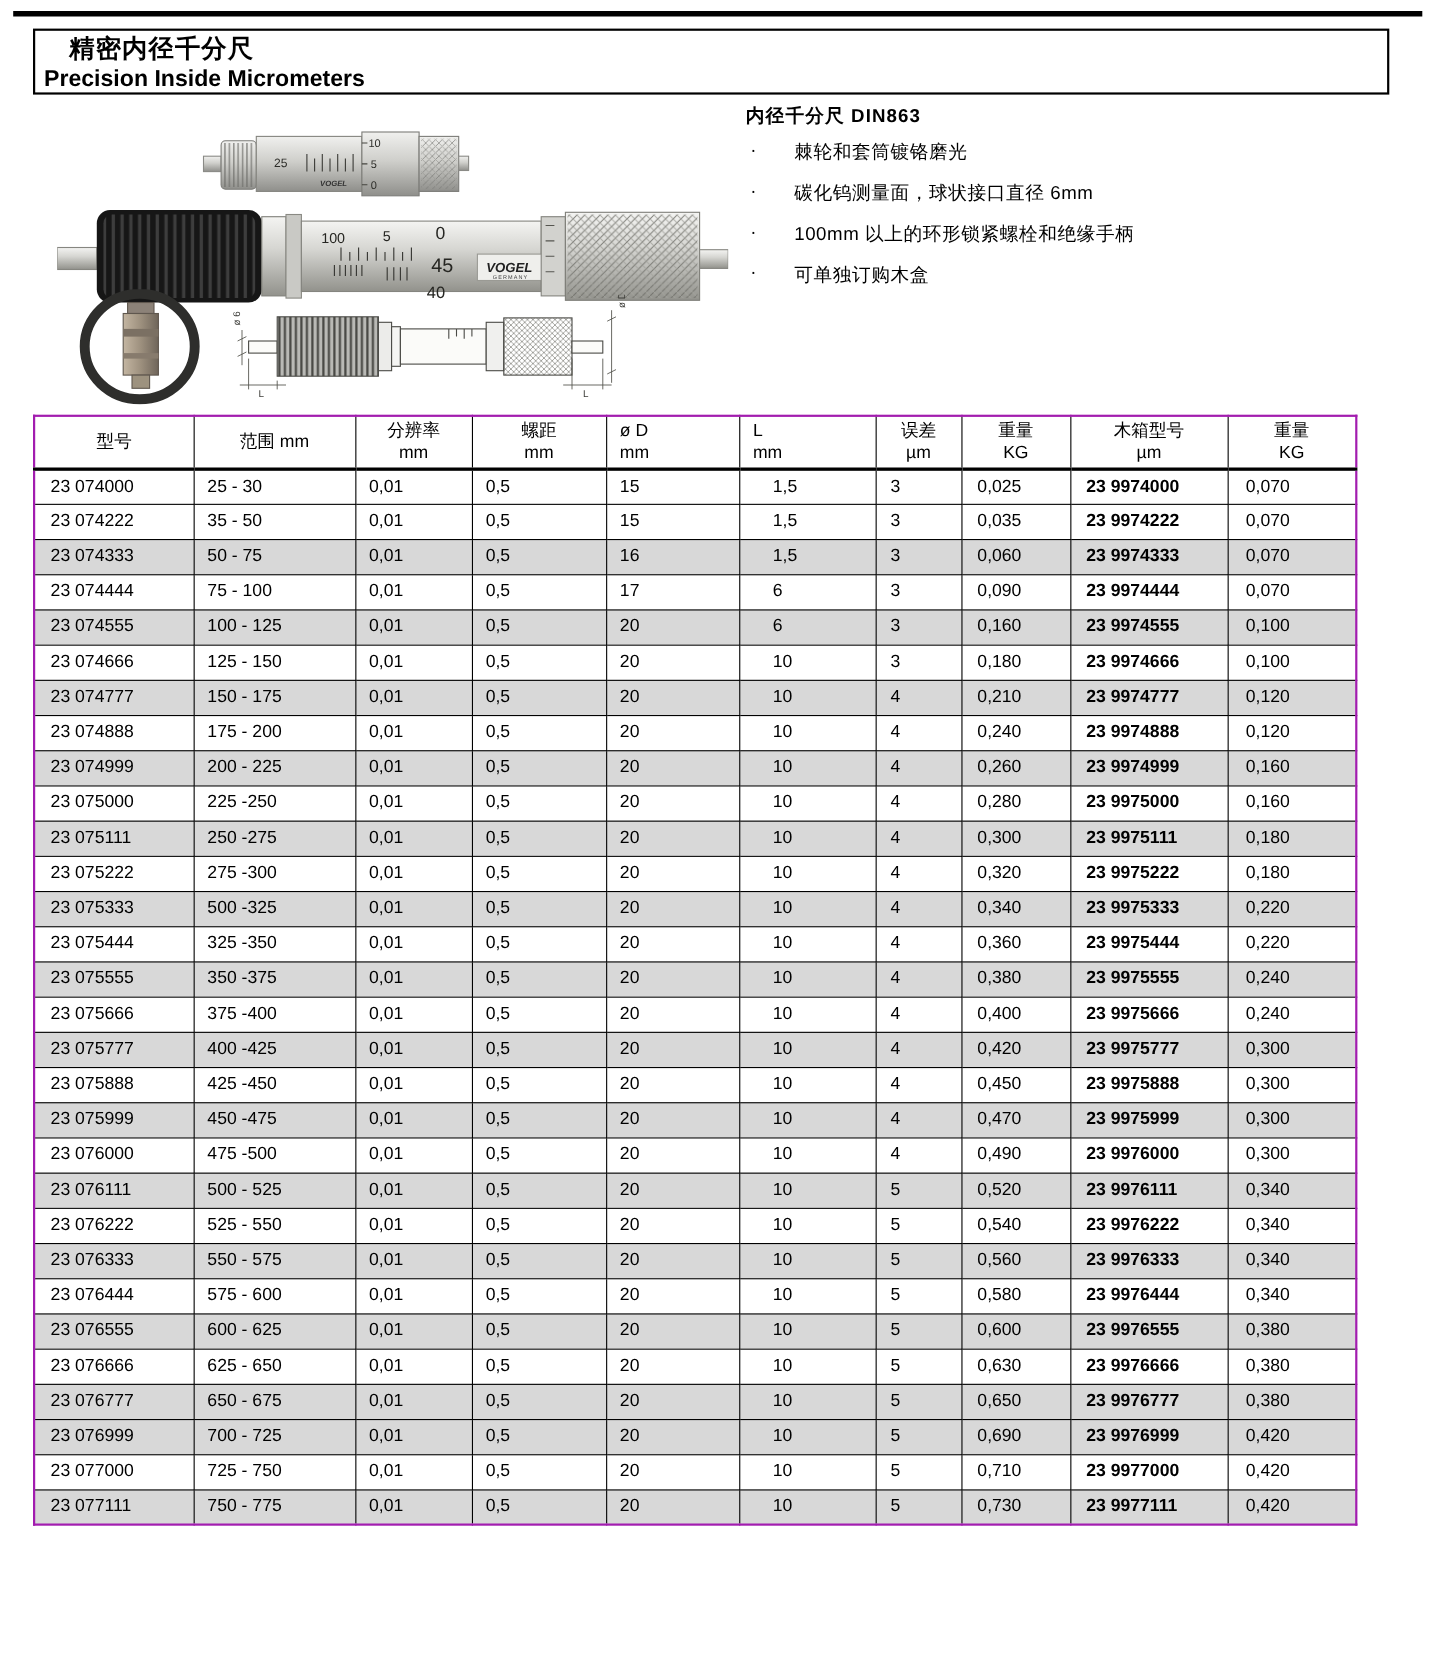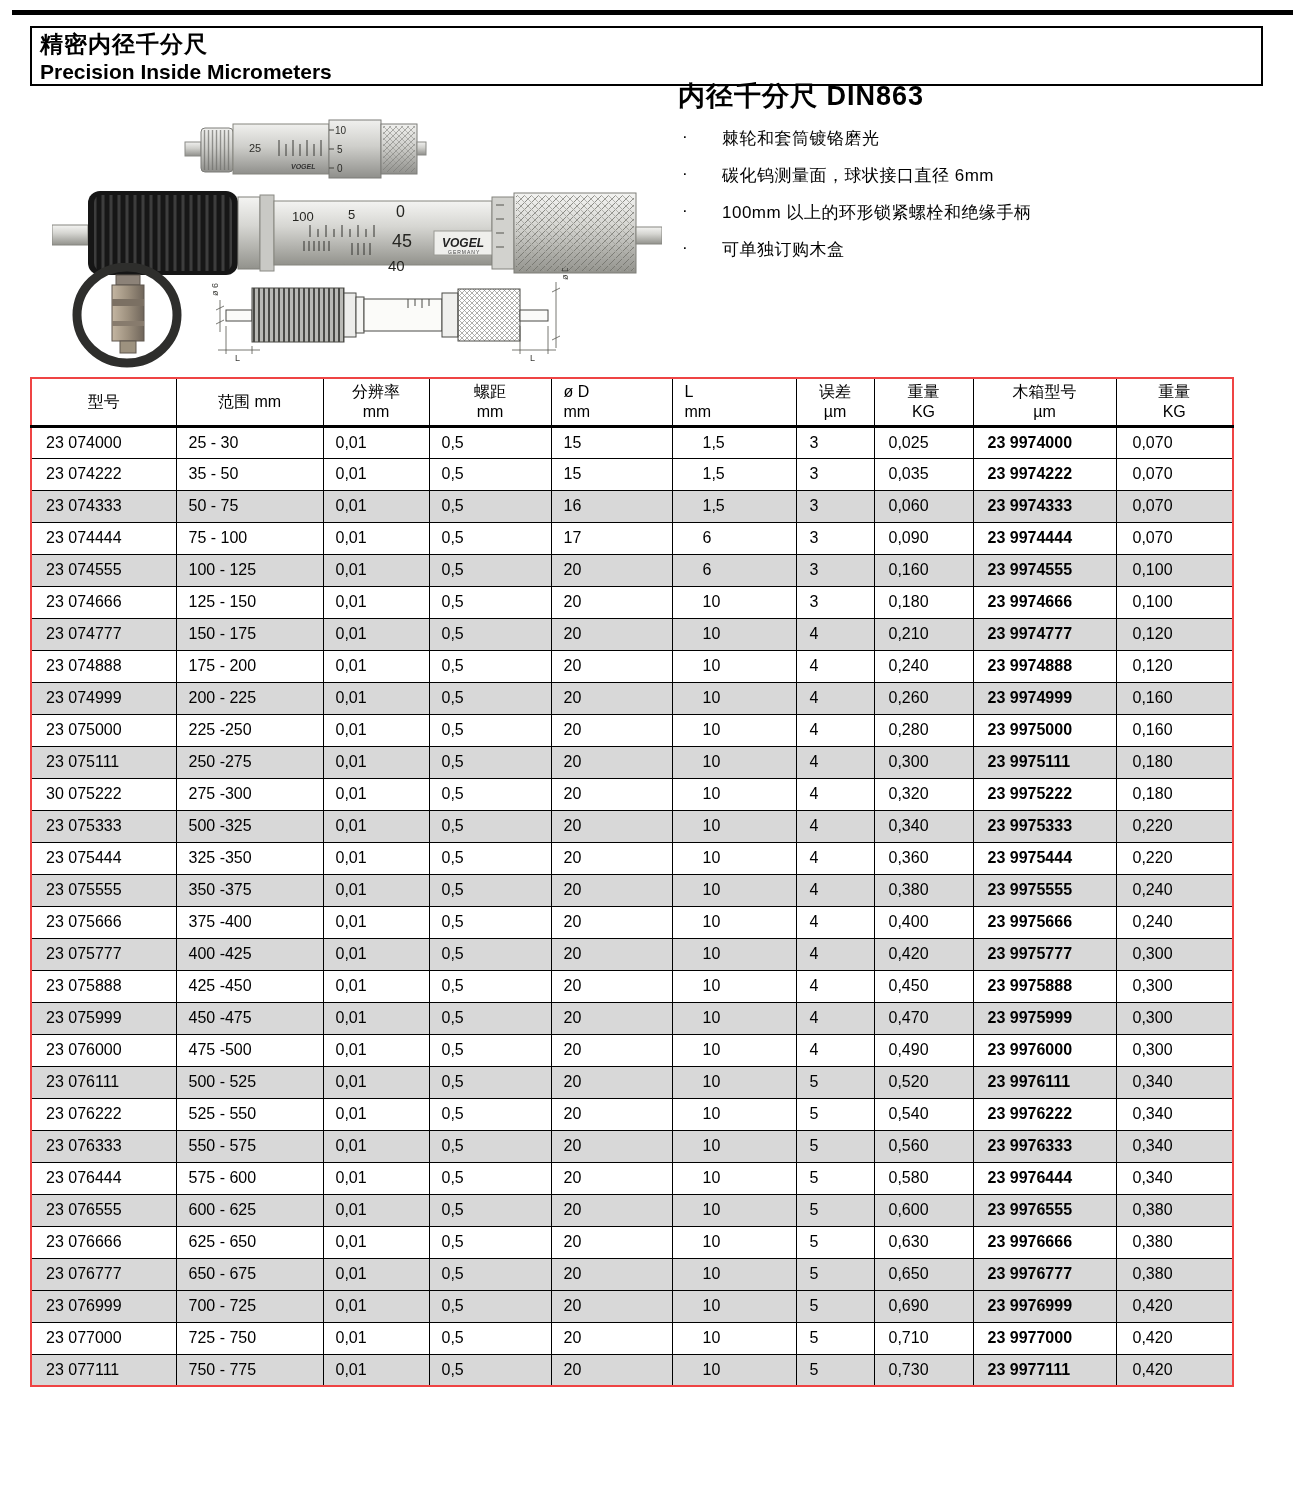--- a/index.html
+++ b/index.html
@@ -7,39 +7,39 @@
   body {
     width:1301px; height:1511px; position:relative;
     font-family:"Liberation Sans", sans-serif; color:#000;
     overflow:hidden;
   }
   .top-rule { position:absolute; left:12px; top:10px; width:1281px; height:5px; background:#000; }
   .title-box {
     position:absolute; left:30px; top:26px; width:1233px; height:60px;
     border:2px solid #000; background:#fff; padding:2px 0 0 8px;
   }
-  .title-cn { font-size:23px; font-weight:bold; letter-spacing:1px; line-height:28px; }
+  .title-cn { font-size:23px; font-weight:bold; letter-spacing:1px; line-height:28px;margin-left:23px; }
   .title-en { font-size:21px; font-weight:bold; line-height:28px; }
 
-  .info-heading { position:absolute; left:678px; top:78px; font-size:27px; font-weight:bold; letter-spacing:1px; }
+  .info-heading { position:absolute; left:678px; top:94px; font-size:17px; font-weight:bold; letter-spacing:1px; }
   .bullet-list { position:absolute; left:682px; top:127px; list-style:none; }
   .bullet-list li { height:37px; font-size:17px; display:flex; align-items:flex-start; }
   .bullet-dot { width:40px; font-size:17px; }
   .bullet-text { letter-spacing:0.5px; }
 
   .photo { position:absolute; }
   #photo-small { left:183px; top:112px; }
   #photo-large { left:52px;  top:185px; }
   #photo-ring  { left:70px;  top:263px; }
   #photo-drawing { left:212px; top:268px; }
 
   .spec-table {
     position:absolute; left:30px; top:377px;
     border-collapse:collapse; table-layout:fixed; width:1202px;
-    border:2px solid #ef4444;
+    border:2px solid #a21caf;
   }
   .spec-table th {
     border:1px solid #000; border-bottom:3px solid #000;
     height:48px; font-weight:normal; font-size:16px; vertical-align:middle;
     background:#fff; line-height:20px;
   }
   .spec-table td {
     border:1px solid #000; height:32px; font-size:16px; vertical-align:middle;
   }
   .spec-table tr.even td { background:#d8d8d8; }
@@ -449,21 +449,21 @@
         <td class="c2">0,01</td>
         <td class="c3">0,5</td>
         <td class="c4">20</td>
         <td class="c5">10</td>
         <td class="c6">4</td>
         <td class="c7">0,300</td>
         <td class="c8">23 9975111</td>
         <td class="c9">0,180</td>
       </tr>
       <tr class="odd">
-        <td class="c0">30 075222</td>
+        <td class="c0">23 075222</td>
         <td class="c1">275 -300</td>
         <td class="c2">0,01</td>
         <td class="c3">0,5</td>
         <td class="c4">20</td>
         <td class="c5">10</td>
         <td class="c6">4</td>
         <td class="c7">0,320</td>
         <td class="c8">23 9975222</td>
         <td class="c9">0,180</td>
       </tr>

